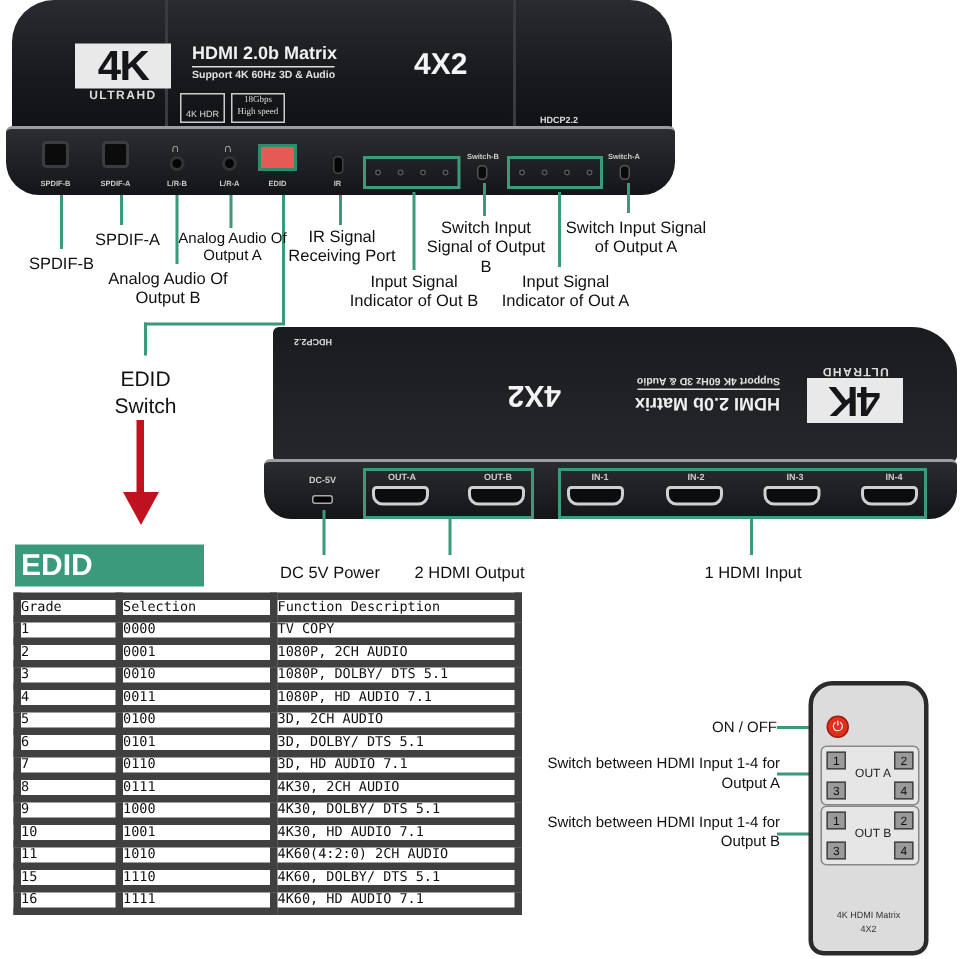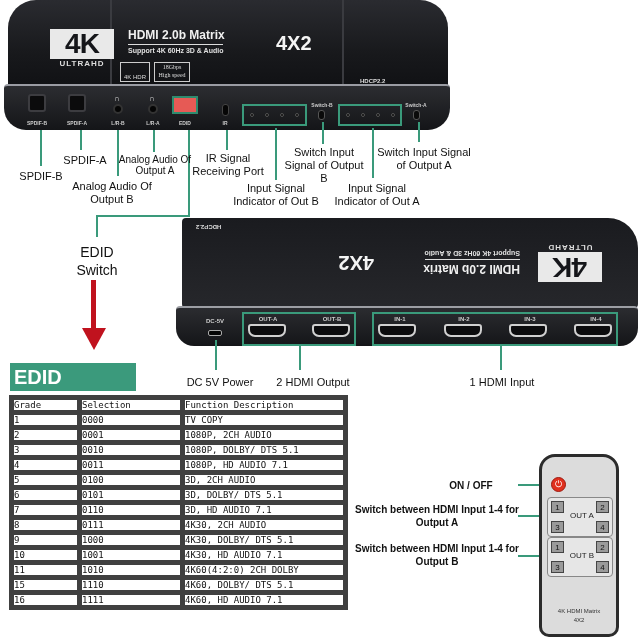--- a/index.html
+++ b/index.html
@@ -84,21 +84,21 @@
   .remote { position: absolute; left: 539px; top: 454px; width: 80px; height: 183px;
     background: #dcdcdc; border: 3px solid #2b2b2b; border-radius: 16px 16px 10px 10px; }
   .power-btn { position: absolute; left: 9px; top: 20px; width: 15px; height: 15px; border-radius: 50%;
     background: #e0301e; border: 1px solid #9e1a10; color: #fff; font-size: 9px; line-height: 13px; text-align: center; }
   .out-group { position: absolute; left: 5px; width: 66px; height: 40px; border: 1px solid #888; border-radius: 4px; background: #e6e6e6; }
   .rbtn { position: absolute; width: 13px; height: 12px; background: #9a9a9a; border: 1px solid #444;
     font-size: 8px; line-height: 11px; text-align: center; color: #111; }
   .out-label { position: absolute; left: 20px; top: 13px; width: 28px; text-align: center; font-size: 8px; color: #222; }
   .remote-brand { position: absolute; left: 0; top: 150px; width: 74px; text-align: center; font-size: 6px; line-height: 9px; color: #333; }
 
-  .rcallout { position: absolute; font-size: 10px; line-height: 13px; text-align: center; font-weight: bold; color: #111; }
+  .rcallout { position: absolute; font-size: 10px; line-height: 13px; text-align: right; font-weight: normal; color: #111; }
 </style>
 </head>
 <body>
 
 <div class="device-top">
   <div class="seam" style="left:102px"></div>
   <div class="seam" style="left:334px"></div>
   <div class="logo-4k">4K</div>
   <div class="logo-ultra">ULTRAHD</div>
   <div class="title-main">HDMI 2.0b Matrix</div>
@@ -270,21 +270,21 @@
         <td>4K30, DOLBY/ DTS 5.1</td>
       </tr>
     <tr>
         <td>10</td>
         <td>1001</td>
         <td>4K30, HD AUDIO 7.1</td>
       </tr>
     <tr>
         <td>11</td>
         <td>1010</td>
-        <td>4K60(4:2:0) 2CH DOLBY</td>
+        <td>4K60(4:2:0) 2CH AUDIO</td>
       </tr>
     <tr>
         <td>15</td>
         <td>1110</td>
         <td>4K60, DOLBY/ DTS 5.1</td>
       </tr>
     <tr>
         <td>16</td>
         <td>1111</td>
         <td>4K60, HD AUDIO 7.1</td>

